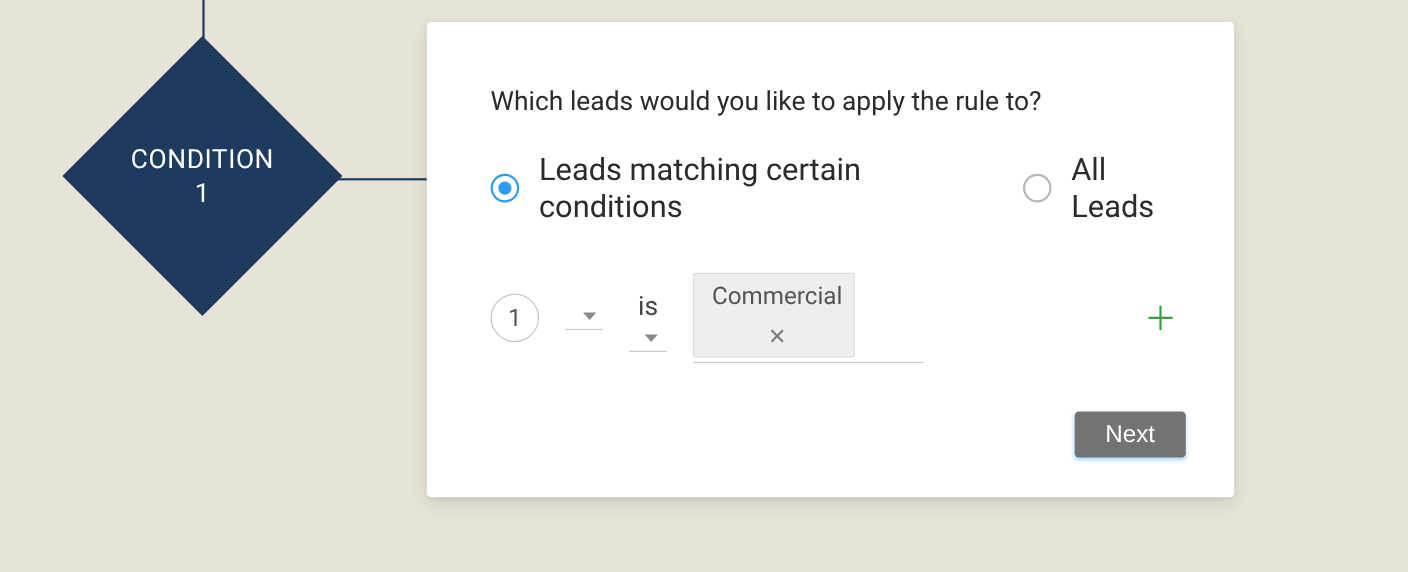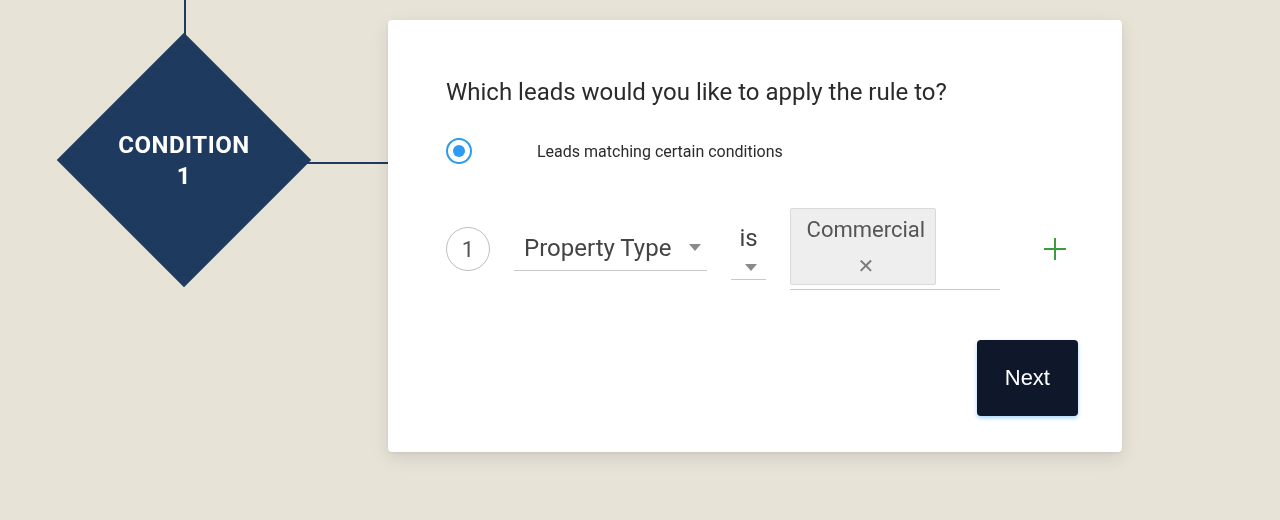--- a/index.html
+++ b/index.html
@@ -32,21 +32,21 @@
     transform-origin: center;
   }
   .diamond-label {
     position: absolute;
     left: 60px;
     top: 130px;
     width: 248px;
     text-align: center;
     color: #FFFFFF;
     font-size: 24px;
-    font-weight: 700;
+    font-weight: 400;
     letter-spacing: 0.5px;
     line-height: 1.3;
     pointer-events: none;
   }
   .horiz-line {
     position: absolute;
     left: 274px;
     top: 162px;
     width: 114px;
     height: 2px;
@@ -102,23 +102,22 @@
     position: absolute;
     left: 50%;
     top: 50%;
     width: 12px;
     height: 12px;
     background: #2C9BF0;
     border-radius: 50%;
     transform: translate(-50%, -50%);
   }
   .radio-label {
-    font-size: 16px;
+    font-size: 28px;
     color: #2B2B2B;
-    margin-left: 47px;
   }
 
   
   .cond-row {
     display: flex;
     align-items: center;
     gap: 24px;
   }
   .row-num {
     width: 44px;
@@ -187,24 +186,24 @@
   }
   .plus-btn svg { display:block; }
 
   
   .card-footer {
     position: absolute;
     right: 44px;
     bottom: 36px;
   }
   .next-btn {
-    background: #0f172a;
+    background: #737373;
     color: #FFFFFF;
     font-size: 22px;
-    padding: 25px 28px;
+    padding: 8px 28px;
     border: none;
     border-radius: 4px;
     cursor: pointer;
     box-shadow: 0 2px 4px rgba(63,165,242,0.45);
   }
 </style>
 </head>
 <body>
 
 <div class="vert-line"></div>
@@ -217,27 +216,30 @@
 
 <div class="card">
 
   <div class="card-title">Which leads would you like to apply the rule to?</div>
 
   <div class="radio-row">
     <div class="radio-item">
       <span class="radio-ring selected"></span>
       <span class="radio-label">Leads matching certain conditions</span>
     </div>
+    <div class="radio-item">
+      <span class="radio-ring"></span>
+      <span class="radio-label">All Leads</span>
+    </div>
   </div>
 
   <div class="cond-row">
     <div class="row-num">1</div>
 
     <div class="u-select">
-      <span>Property Type</span>
       <span class="caret"></span>
     </div>
 
     <div class="u-select small">
       <span>is</span>
       <span class="caret"></span>
     </div>
 
     <div class="chip-field">
       <span class="chip">

